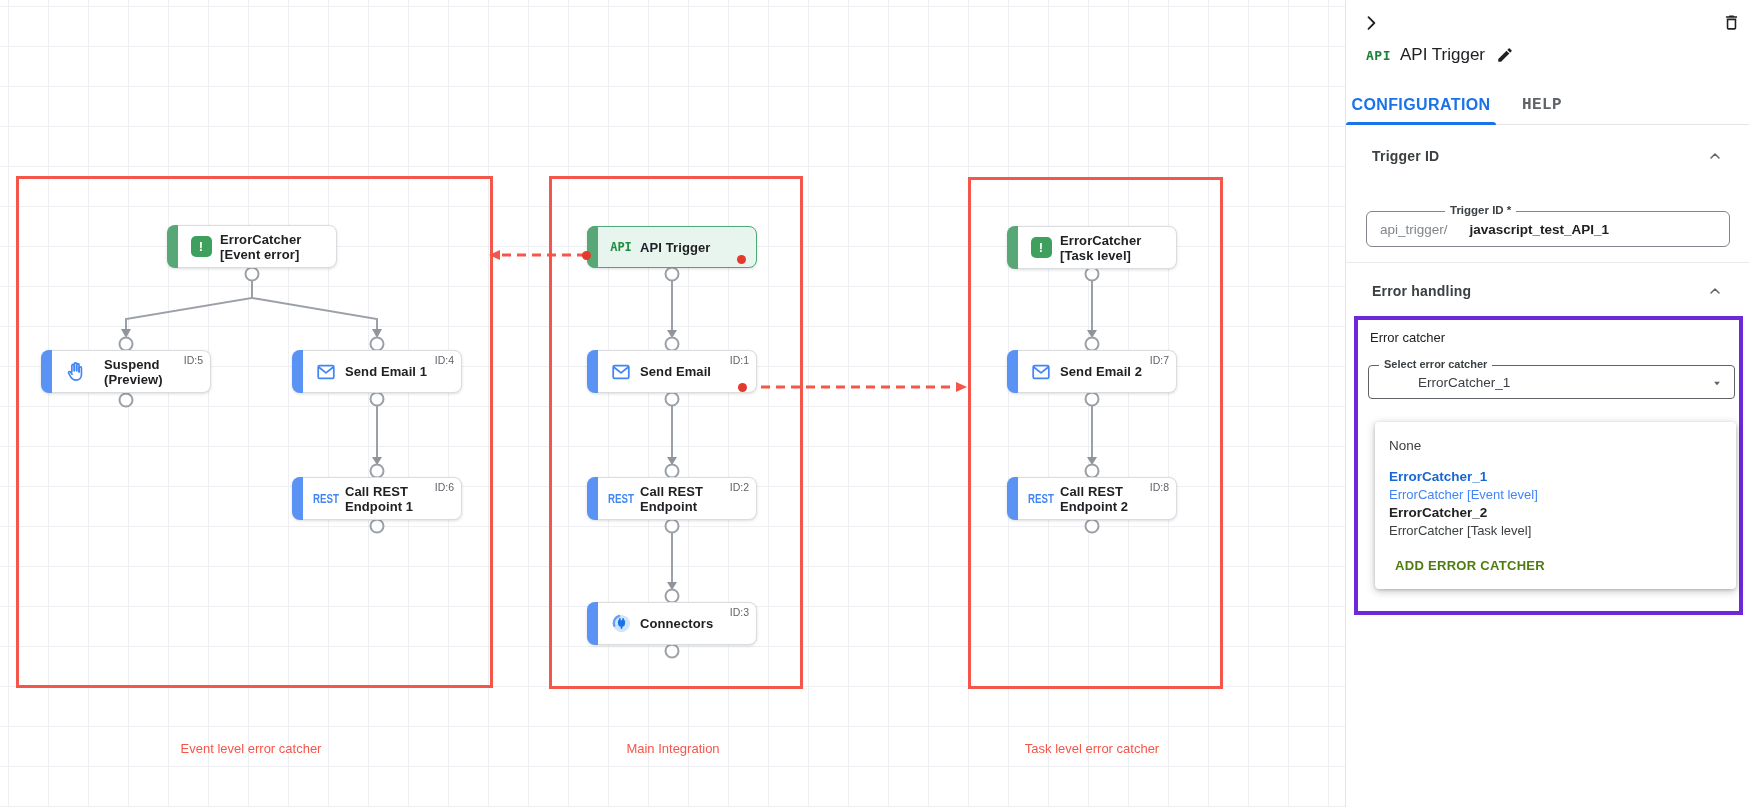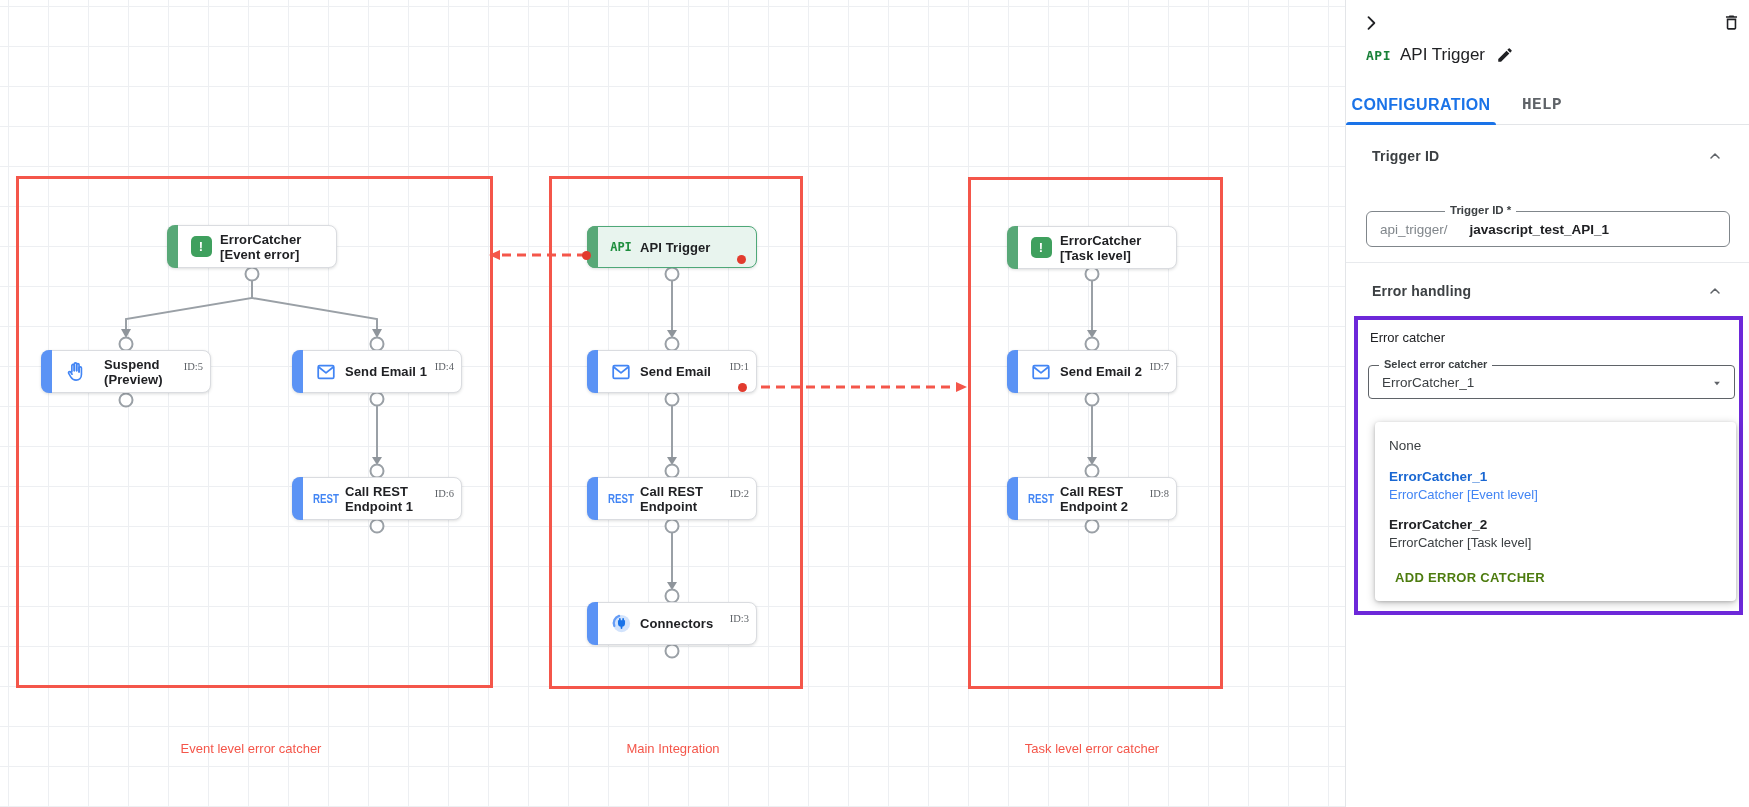--- a/index.html
+++ b/index.html
@@ -15,21 +15,21 @@
   .gbox{position:absolute;border:3px solid #f4564a;z-index:5;}
   .glabel{position:absolute;font-size:13px;color:#f4564a;z-index:6;white-space:nowrap;transform:translateX(-50%);}
 
   .node{position:absolute;width:170px;height:43px;background:#fff;border:1px solid #dadce0;border-radius:8px;
     box-shadow:0 1px 3px rgba(60,64,67,.18);display:flex;align-items:center;z-index:20;box-sizing:border-box;cursor:pointer;}
   .node .bar{position:absolute;left:-1px;top:-1px;bottom:-1px;width:11px;border-radius:8px 0 0 8px;background:#5b93f5;}
   .node.green .bar{background:#58a877;}
   .node.trigger{background:#e8f4ee;border-color:#4ea878;}
   .node .icon{margin-left:17px;width:32px;flex:none;display:flex;align-items:center;justify-content:center;}
   .node .title{margin-left:3px;font-size:13px;font-weight:600;color:#202124;line-height:15px;letter-spacing:.1px;}
-  .node .idlab{position:absolute;top:10px;right:7px;font-size:10.5px;color:#5f6368;font-family:Liberation Serif, serif;}
+  .node .idlab{position:absolute;top:3px;right:7px;font-size:10.5px;color:#5f6368;}
   .warnic{width:21px;height:21px;background:#3fa05e;border-radius:5px;color:#fff;font-weight:bold;font-size:13px;
     display:flex;align-items:center;justify-content:center;}
   .apilogo{font-family:"DejaVu Sans Mono",monospace;font-weight:bold;font-size:12px;color:#1e8e3e;letter-spacing:0;}
   .restlogo{font-weight:bold;font-size:13.5px;color:#4285f4;transform:scaleX(.72);letter-spacing:0;}
   .reddot{position:absolute;width:9px;height:9px;border-radius:50%;background:#e23b2e;z-index:30;}
 
   .port{fill:#fff;stroke:#9aa0a6;stroke-width:2;}
   .edge{stroke:#9aa0a6;stroke-width:2;fill:none;}
   .ahead{fill:#8f959b;}
   .dash{stroke:#f4564a;stroke-width:3;stroke-dasharray:9 6;}
@@ -51,21 +51,21 @@
   .divider{position:absolute;left:0;width:404px;height:1px;background:#e8eaed;}
 
   .field{position:absolute;border:1px solid #80868b;border-radius:6px;background:#fff;box-sizing:border-box;display:flex;align-items:center;cursor:text;}
   .fieldlab{position:absolute;top:-8px;background:#fff;padding:0 5px;font-size:11.5px;color:#3c4043;font-weight:600;white-space:nowrap;}
   .prefix{color:#80868b;font-size:13.5px;margin-left:13px;}
   .fval{color:#202124;font-size:13.5px;font-weight:600;margin-left:6px;}
 
   #hl{position:absolute;left:8px;top:316px;width:389px;height:299px;border:4px solid #6d28d9;box-sizing:border-box;}
   #ec-label{position:absolute;left:12px;top:10px;font-size:13px;color:#202124;}
   #select{position:absolute;left:10px;top:45px;width:367px;height:34px;border:1px solid #5f6368;border-radius:4px;
-    background:#fff;box-sizing:border-box;display:flex;align-items:center;cursor:pointer;}
+    background:#fff;box-sizing:border-box;display:flex;align-items:center;cursor:pointer;padding-left:36px;}
   #select .fieldlab{font-weight:600;font-size:11px;left:10px;}
   #select .sval{margin-left:13px;font-size:13.5px;color:#3c4043;}
   #select svg{position:absolute;right:10px;top:10px;}
   #menu{position:absolute;left:17px;top:102px;width:361px;background:#fff;border-radius:4px;
     box-shadow:0 2px 8px rgba(0,0,0,.25),0 1px 3px rgba(0,0,0,.15);padding:12px 0 16px 0;z-index:50;}
   .mitem{padding:0 14px;font-size:13.5px;color:#3c4043;line-height:24px;cursor:pointer;}
   .mname{padding:0 14px;font-size:13.5px;line-height:18px;cursor:pointer;}
   .mdesc{padding:0 14px;font-size:13px;line-height:18px;cursor:pointer;}
   .g1 .mname{color:#1967d2;font-weight:600;}
   .g1 .mdesc{color:#4285f4;}
@@ -351,21 +351,21 @@
             <path d="M7 10h10l-5 6z"></path>
           </svg>
       </div>
 
       <div id="menu">
         <div class="mitem">None</div>
         <div class="g1" style="margin-top:10px;">
           <div class="mname">ErrorCatcher_1</div>
           <div class="mdesc">ErrorCatcher [Event level]</div>
         </div>
-        <div class="g2" style="margin-top:12px;">
+        <div class="g2" style="">
           <div class="mname">ErrorCatcher_2</div>
           <div class="mdesc">ErrorCatcher [Task level]</div>
         </div>
         <div id="addec">ADD ERROR CATCHER</div>
       </div>
     </div>
 
   </div>
 </div>
 

